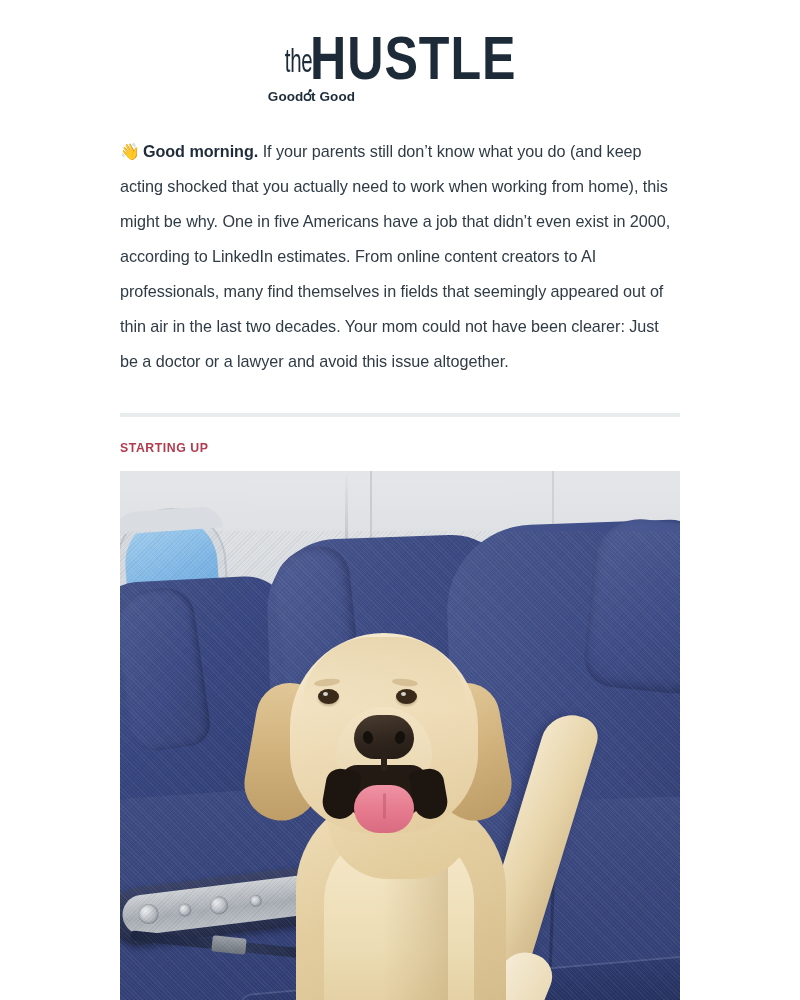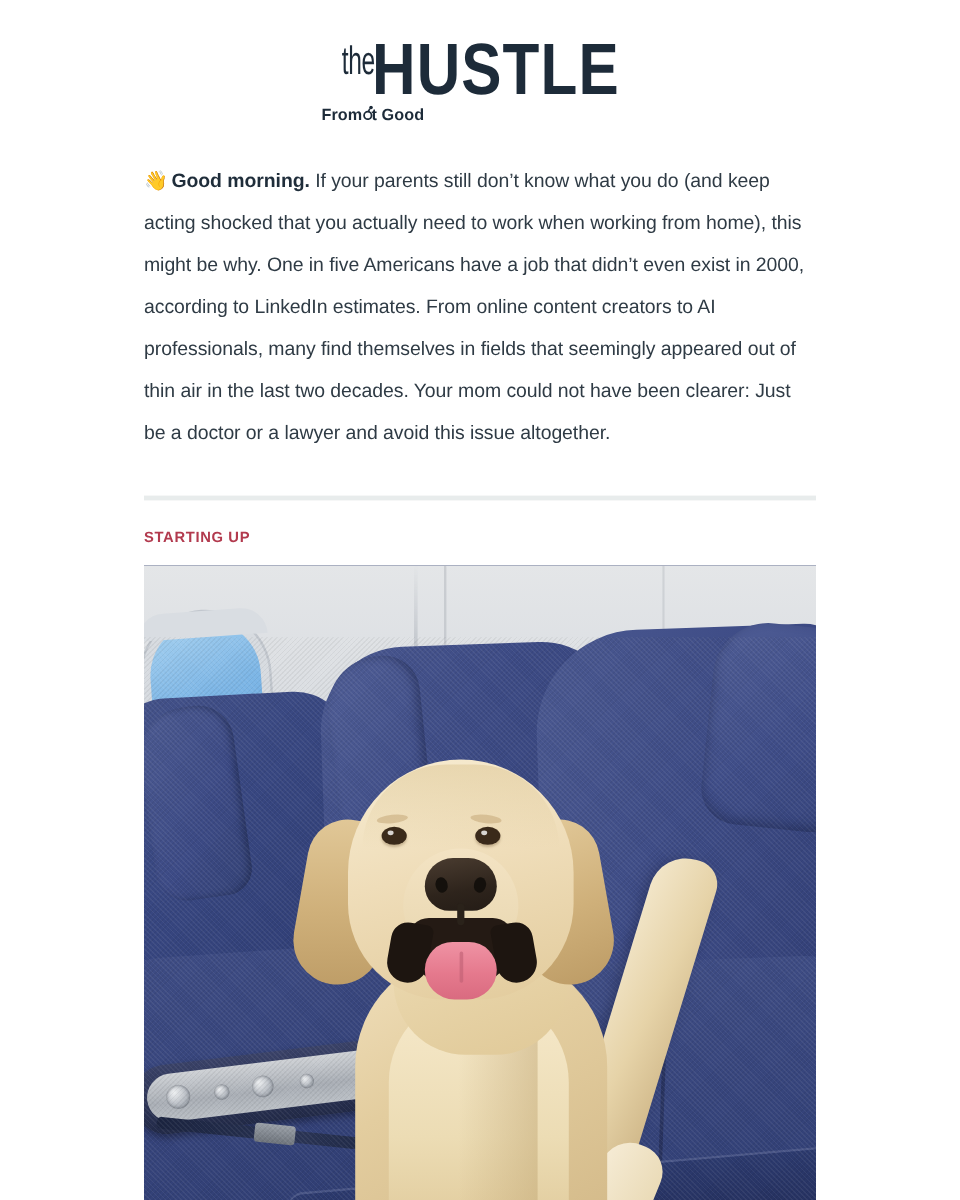--- a/index.html
+++ b/index.html
@@ -30,21 +30,21 @@
   }
   .logo-lockup {
     display: inline-block;
     position: relative;
     line-height: 1;
     color: #1d2b39;
     text-align: left;
   }
   .logo-row {
     display: flex;
-    align-items: flex-start;
+    align-items: center;
     justify-content: center;
   }
   .logo-the {
     font-family: "Liberation Sans Narrow", "Liberation Sans", sans-serif;
     font-size: 33px;
     font-weight: 400;
     letter-spacing: -0.5px;
     color: #1d2b39;
     transform: scaleX(0.62);
     transform-origin: right bottom;
@@ -500,21 +500,21 @@
 
 <div class="email-wrap">
 
   <div class="masthead">
     <a class="logo-lockup">
       <span class="logo-row">
         <span class="logo-the">the</span>
         <span class="logo-hustle">HUSTLE</span>
       </span>
       <span class="logo-sub">
-        <span>From</span><span class="sprocket">
+        <span>Good</span><span class="sprocket">
           <svg width="9" height="12" viewBox="0 0 9 12" aria-hidden="true">
             <circle cx="4.5" cy="8.2" r="3.1" fill="none" stroke="#1d2b39" stroke-width="1.5"></circle>
             <circle cx="7.2" cy="1.6" r="1.5" fill="#1d2b39"></circle>
             <line x1="6.2" y1="2.6" x2="4.8" y2="5.2" stroke="#1d2b39" stroke-width="1.3"></line>
           </svg>
         </span><span>t Good</span>
       </span>
     </a>
   </div>
 

